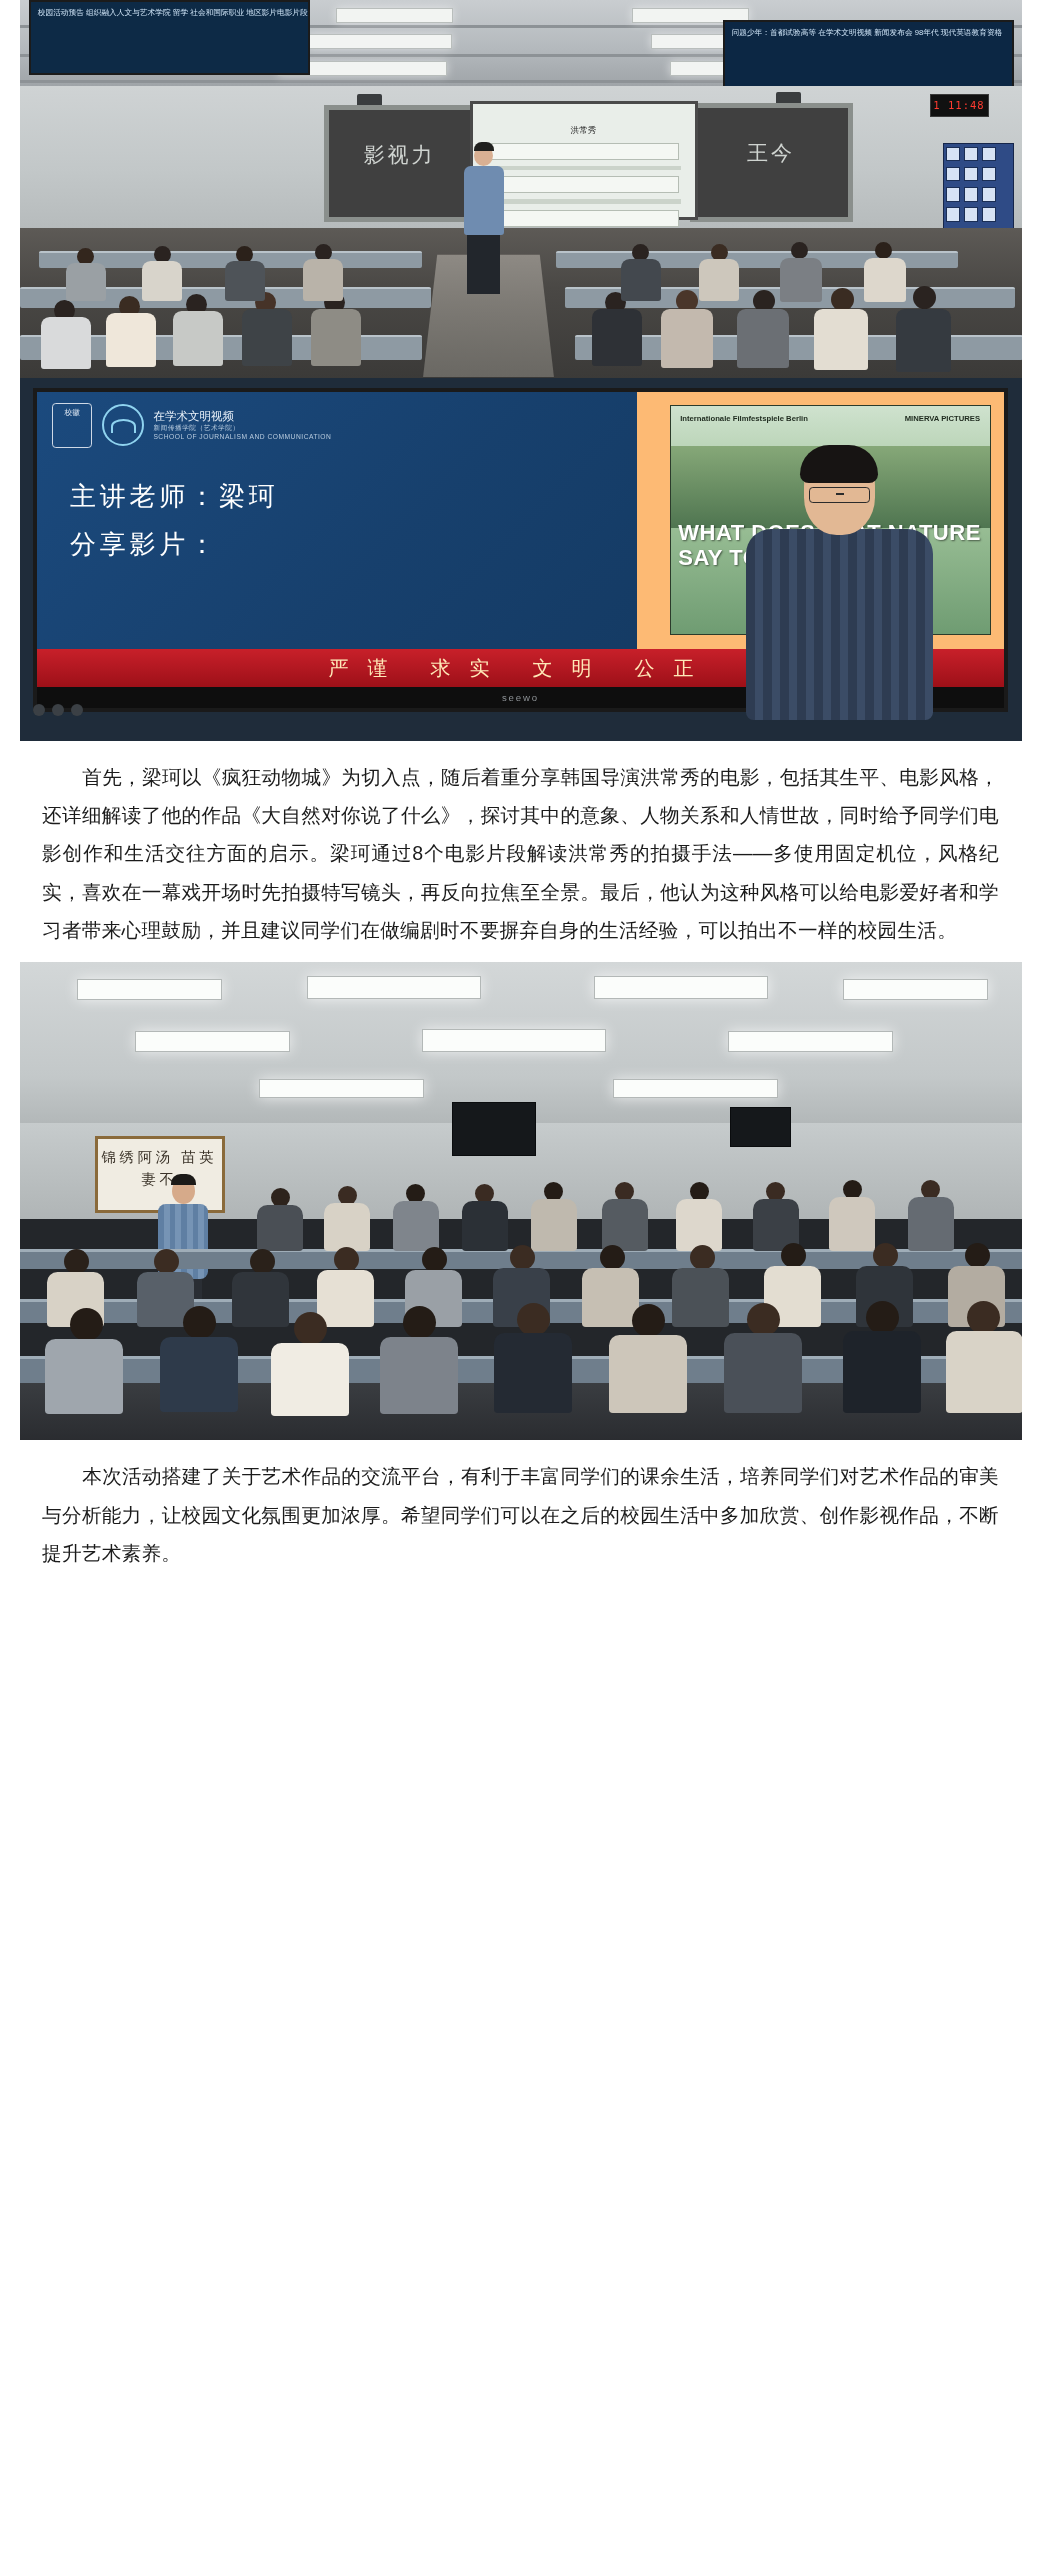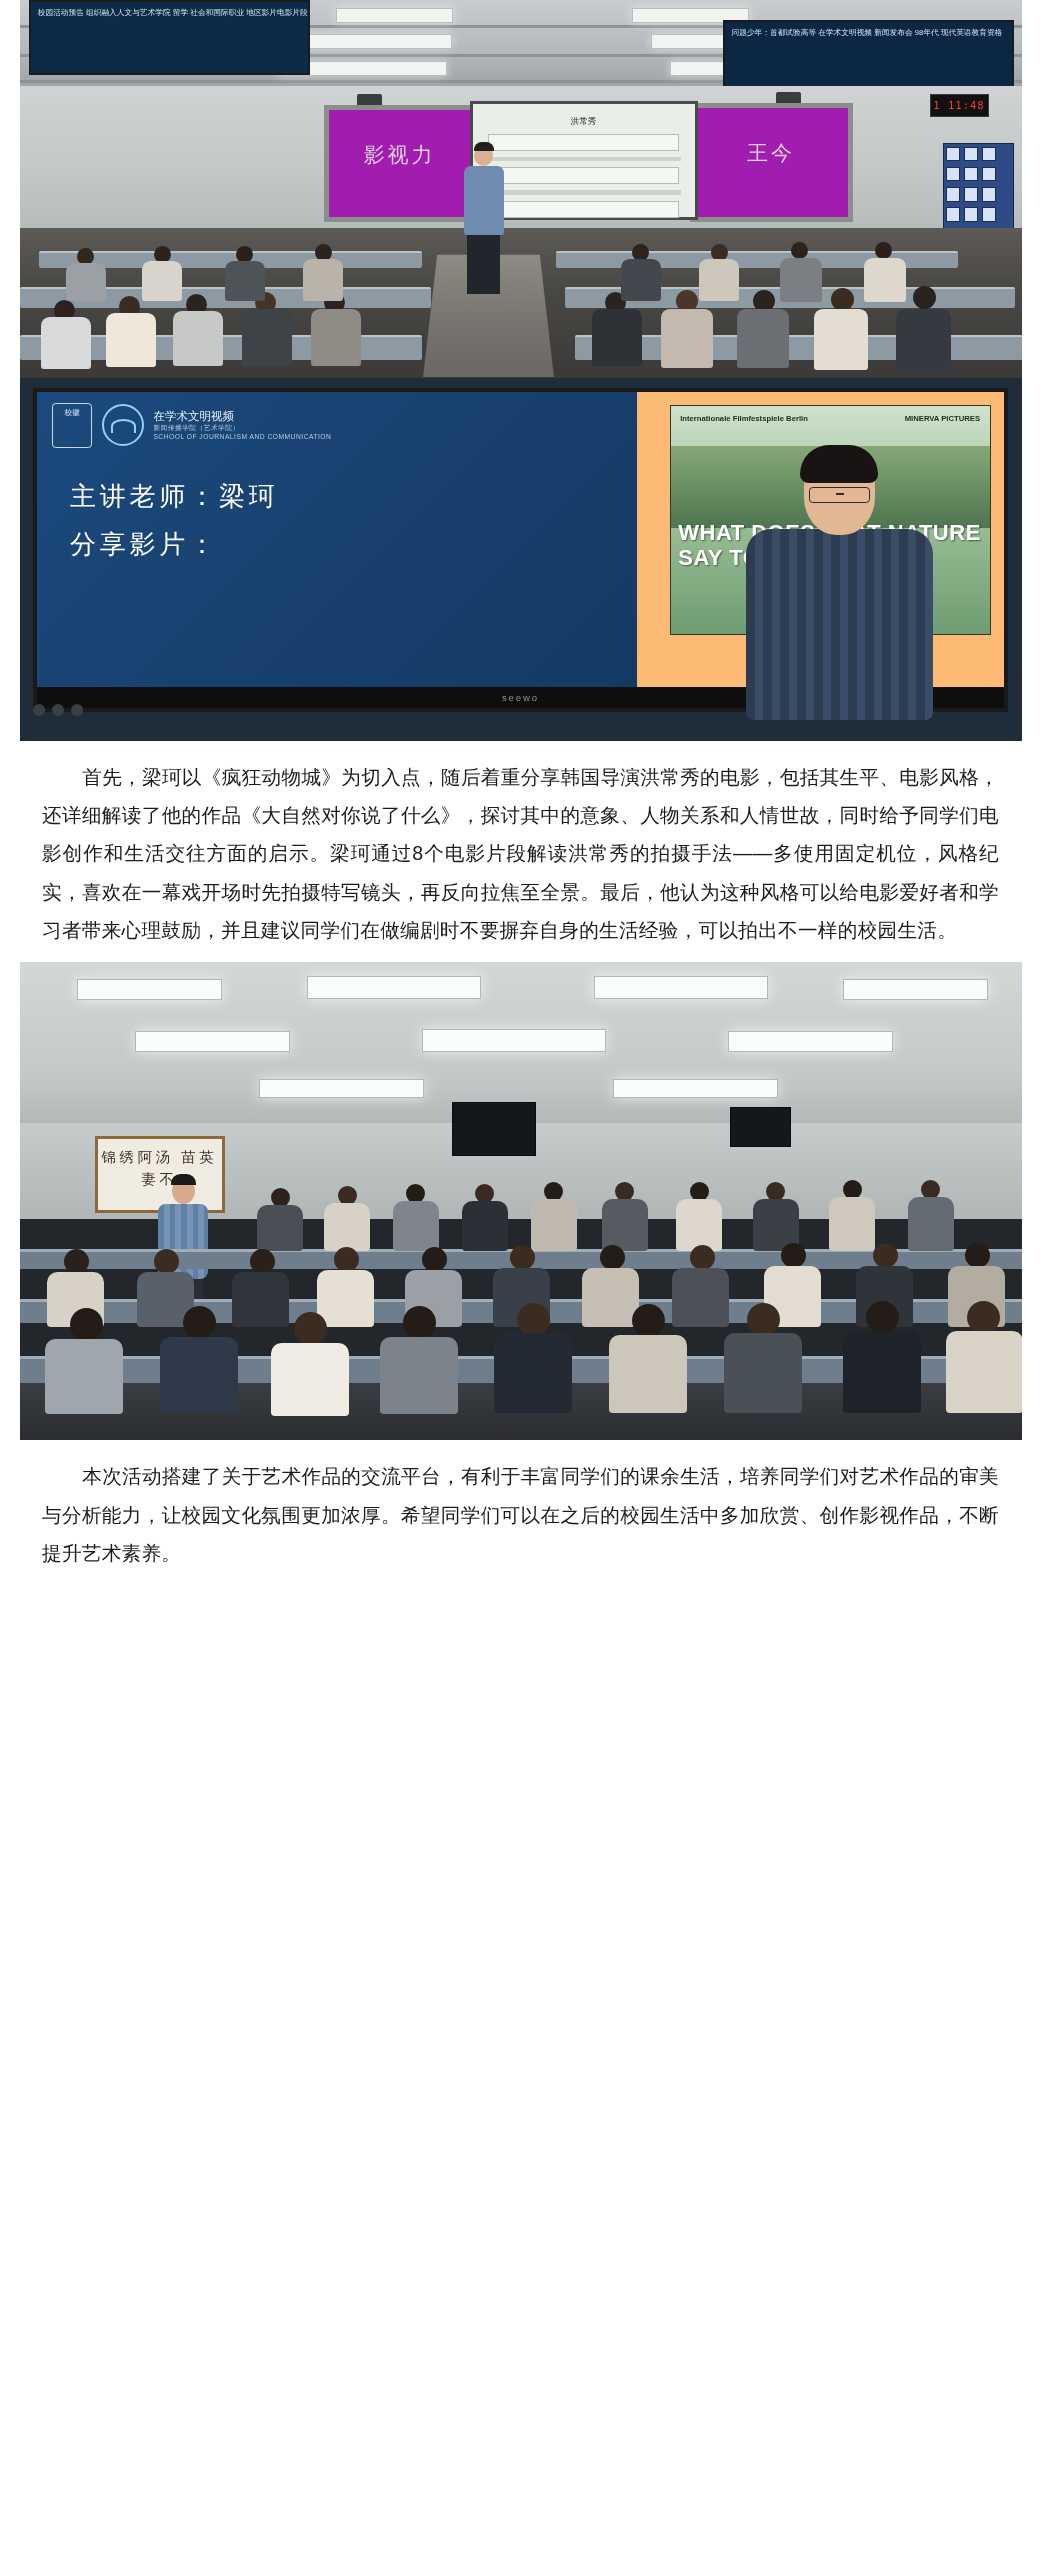--- a/index.html
+++ b/index.html
@@ -60,34 +60,34 @@
   }
   .p1 .screen-top2 {
     position: absolute; right: 7.7px; top: 0; width: 287px; height: 67px;
     background: #0c2744; border: 2.9px solid #1b1b1b; margin-top: 20px;
   }
   .p1 .scr-text {
     color: #cfe4f7; font-size: 7.7px; line-height: 1.55; padding: 4.8px 6.7px;
     white-space: nowrap; overflow: hidden;
   }
   .p1 .blackboard {
-    position: absolute; background: #a21caf; border: 5.7px solid #8a8f8c;
+    position: absolute; background: #404040; border: 5.7px solid #8a8f8c;
   }
   .p1 .bb-left { left: 304px; top: 105px; width: 142px; height: 107px; }
   .p1 .bb-right { left: 670px; top: 103px; width: 153px; height: 109px; }
   .p1 .bb-txt {
     color: #e9eeea; font-size: 21px; text-align: center; padding-top: 31px;
     font-family: "Liberation Serif", serif; letter-spacing: 2.9px; opacity: .85;
   }
   .p1 .projection {
     position: absolute; left: 450px; top: 101px; width: 222px; height: 113px;
     background: #e9eee9; border: 3.8px solid #4a4a4a;
   }
   .p1 .proj-title {
-    text-align: center; font-size: 8.6px; color: #2d2d2d; padding-top: 12px;
+    text-align: center; font-size: 8.6px; color: #2d2d2d; padding-top: 21px;
   }
   .p1 .proj-line {
     height: 4.8px; margin: 4.8px 13.4px; background: #cbd3ca;
   }
   .p1 .proj-box {
     margin: 5.7px 15.3px; height: 15.3px; border: 1px solid #b5bdb4; background: #f4f7f3;
   }
   .p1 .speaker-box {
     position: absolute; width: 25px; height: 19px; background: #3a3d3f; border-radius: 1.9px;
   }
@@ -402,20 +402,21 @@
         </div>
       </div>
       <div class="poster">
         <div class="ptop">
           <span>Internationale Filmfestspiele Berlin</span>
           <span>MINERVA PICTURES</span>
         </div>
         <div class="photoband"></div>
         <div class="ptitle">WHAT DOES THAT NATURE SAY TO YOU</div>
       </div>
+      <div class="redbar">严谨 求实 文明 公正</div>
       <div class="tvbottom">seewo</div>
     </div>
     <div class="btnstrip">
       <span></span>
       <span></span>
       <span></span>
     </div>
     <div class="person">
       <div class="head">
         <div class="hair"></div>

